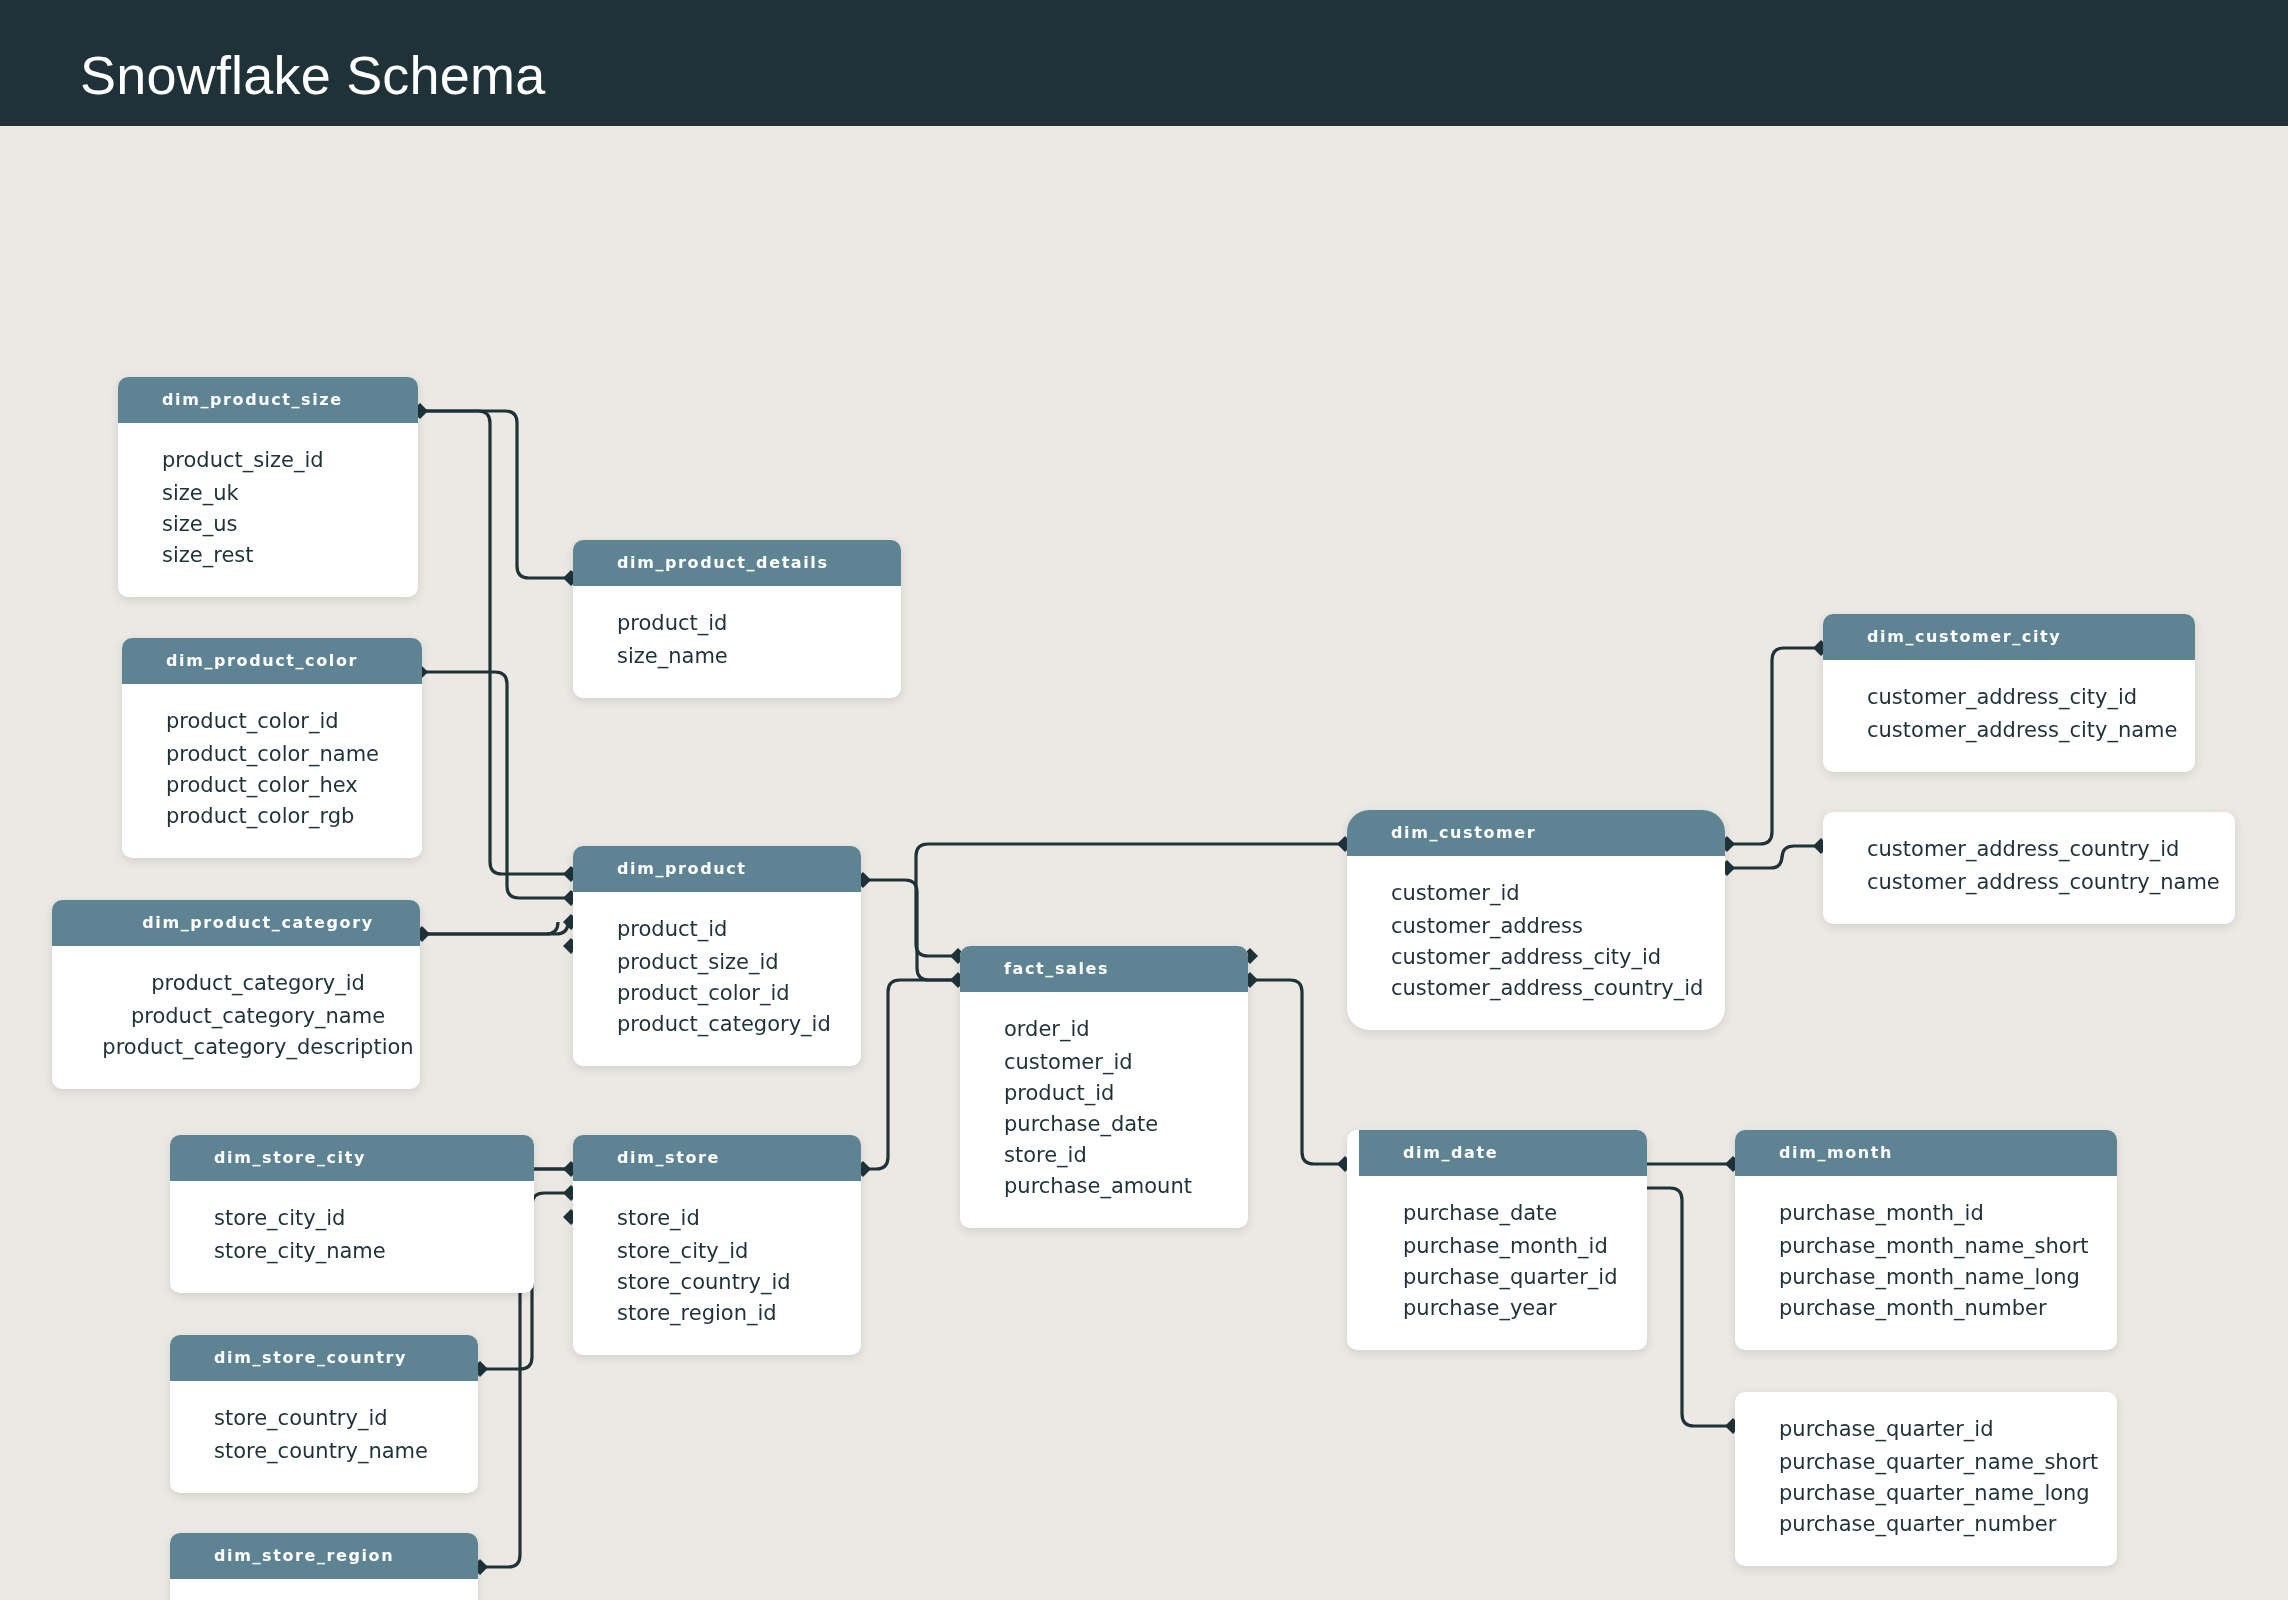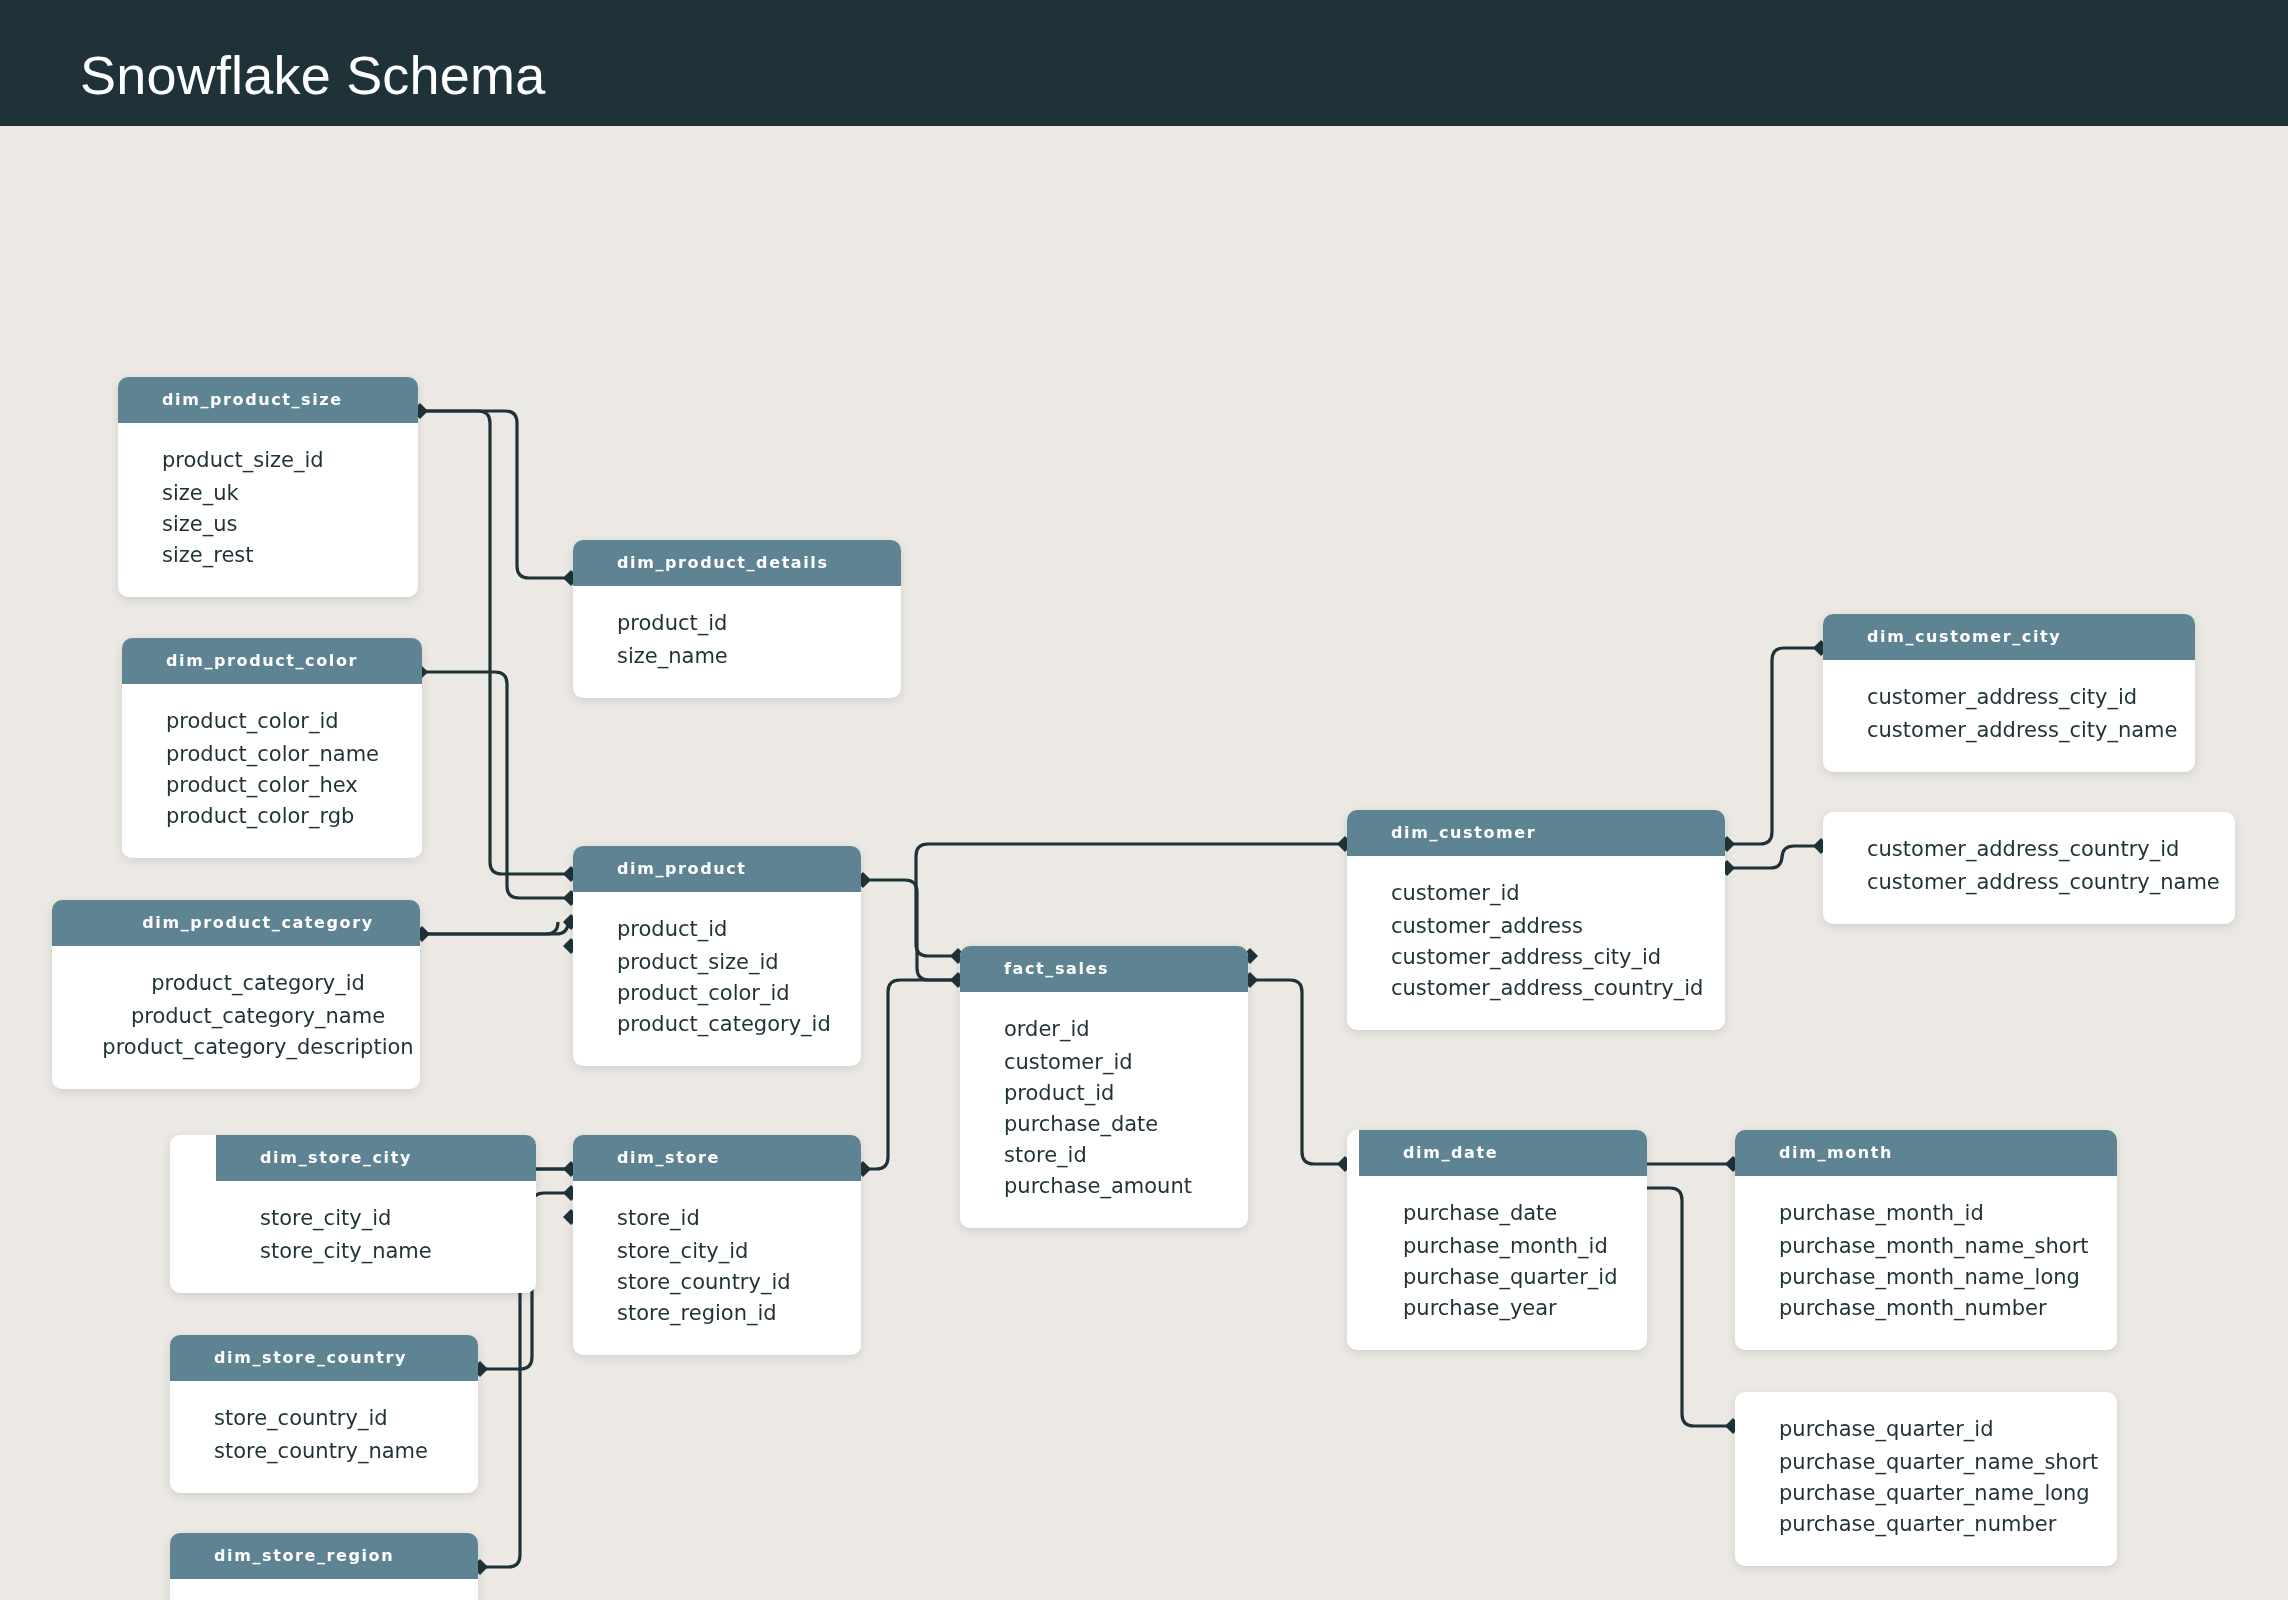--- a/index.html
+++ b/index.html
@@ -205,21 +205,21 @@
     <div class="bd">
       <div class="fld">order_id</div>
       <div class="fld">customer_id</div>
       <div class="fld">product_id</div>
       <div class="fld">purchase_date</div>
       <div class="fld">store_id</div>
       <div class="fld">purchase_amount</div>
     </div>
   </div>
 
-  <div class="tbl" style="left:1347px;top:648px;width:378px;">
+  <div class="tbl" style="left:1347px;top:648px;width:378px;border-radius:22px;">
     <div class="hd">dim_customer</div>
     <div class="bd">
       <div class="fld">customer_id</div>
       <div class="fld">customer_address</div>
       <div class="fld">customer_address_city_id</div>
       <div class="fld">customer_address_country_id</div>
     </div>
   </div>
 
   <div class="tbl" style="left:1823px;top:452px;width:372px;">
@@ -230,21 +230,21 @@
     </div>
   </div>
 
   <div class="tbl" style="left:1823px;top:650px;width:412px;">
     <div class="bd">
       <div class="fld">customer_address_country_id</div>
       <div class="fld">customer_address_country_name</div>
     </div>
   </div>
 
-  <div class="tbl" style="left:170px;top:973px;width:320px;padding-left:46px;">
+  <div class="tbl" style="left:170px;top:973px;width:364px;">
     <div class="hd">dim_store_city</div>
     <div class="bd">
       <div class="fld">store_city_id</div>
       <div class="fld">store_city_name</div>
     </div>
   </div>
 
   <div class="tbl" style="left:573px;top:973px;width:288px;">
     <div class="hd">dim_store</div>
     <div class="bd">

